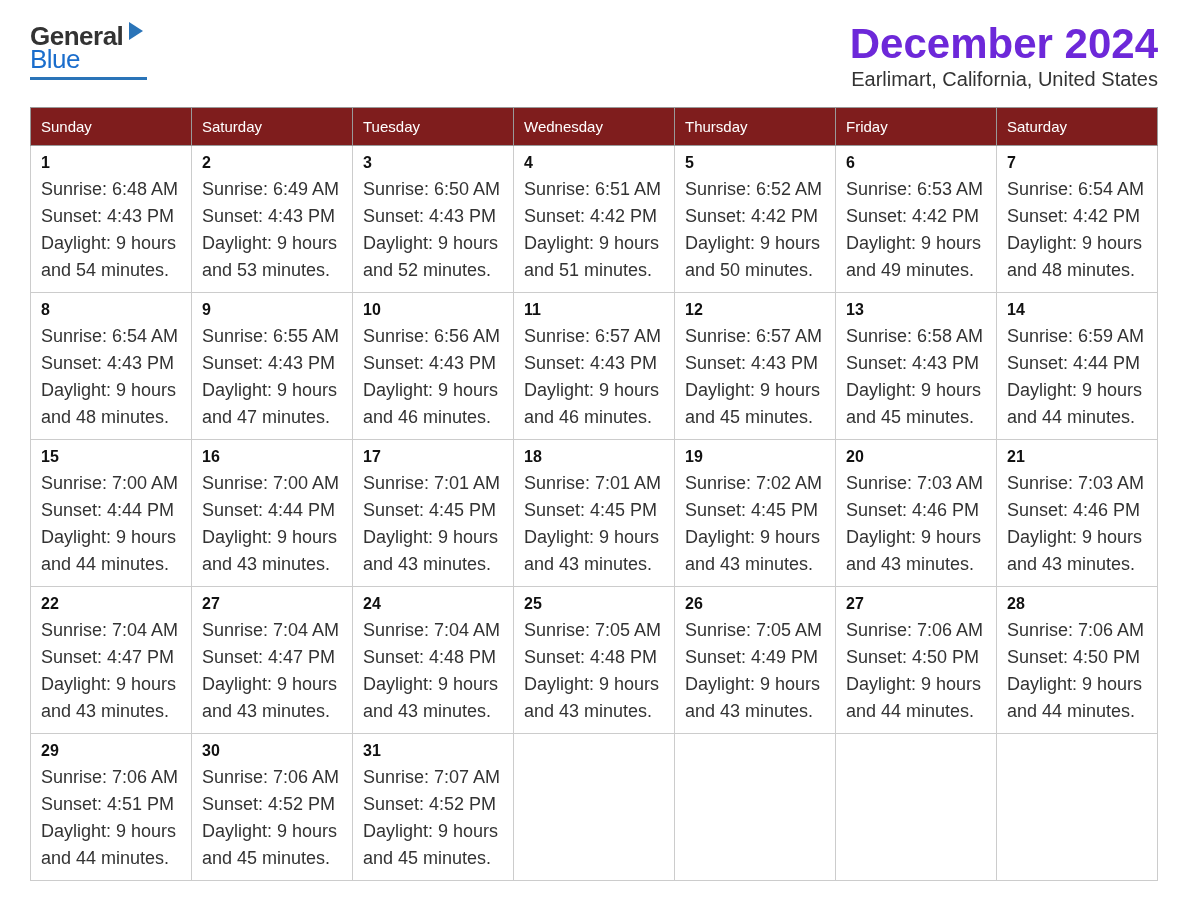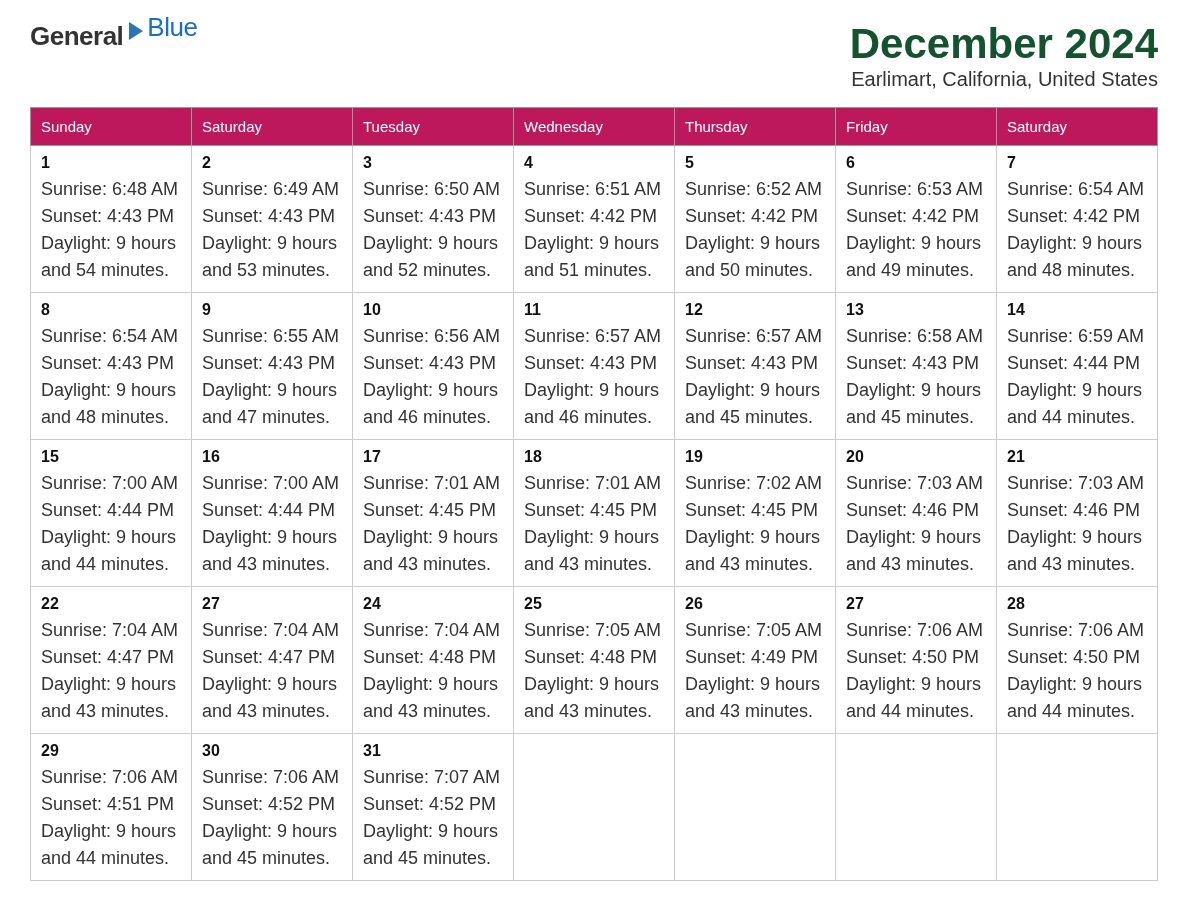--- a/index.html
+++ b/index.html
@@ -15,34 +15,34 @@
       justify-content: space-between;
       align-items: flex-start;
       margin-bottom: 16px;
     }
     .title-block {
       text-align: right;
     }
     .title-block h1 {
       font-size: 42px;
       font-weight: bold;
-      color: #14532d;
+      color: #6d28d9;
     }
     .title-block h2 {
       font-size: 20px;
       font-weight: normal;
       color: #333;
     }
     .calendar {
       width: 100%;
       border-collapse: collapse;
       border: 1px solid #999;
     }
     .calendar thead tr th {
-      background-color: #be185d;
+      background-color: #7f1d1d;
       color: #fff;
       font-size: 15px;
       font-weight: normal;
       padding: 10px 10px;
       text-align: left;
       border: 1px solid #999;
     }
     .calendar tbody tr td {
       vertical-align: top;
       padding: 8px 10px;
@@ -62,21 +62,21 @@
     .day-info {
       font-size: 18px;
       color: #333;
       line-height: 1.5;
     }
     .calendar tbody tr td.empty {
       background: #fff;
     }
     .logo-wrap {
       display: flex;
-      flex-direction: row;
+      flex-direction: column;
       align-items: flex-start;
     }
     .logo-line1 {
       display: flex;
       align-items: center;
     }
     .logo-general {
       font-size: 26px;
       font-weight: bold;
       color: #333;

